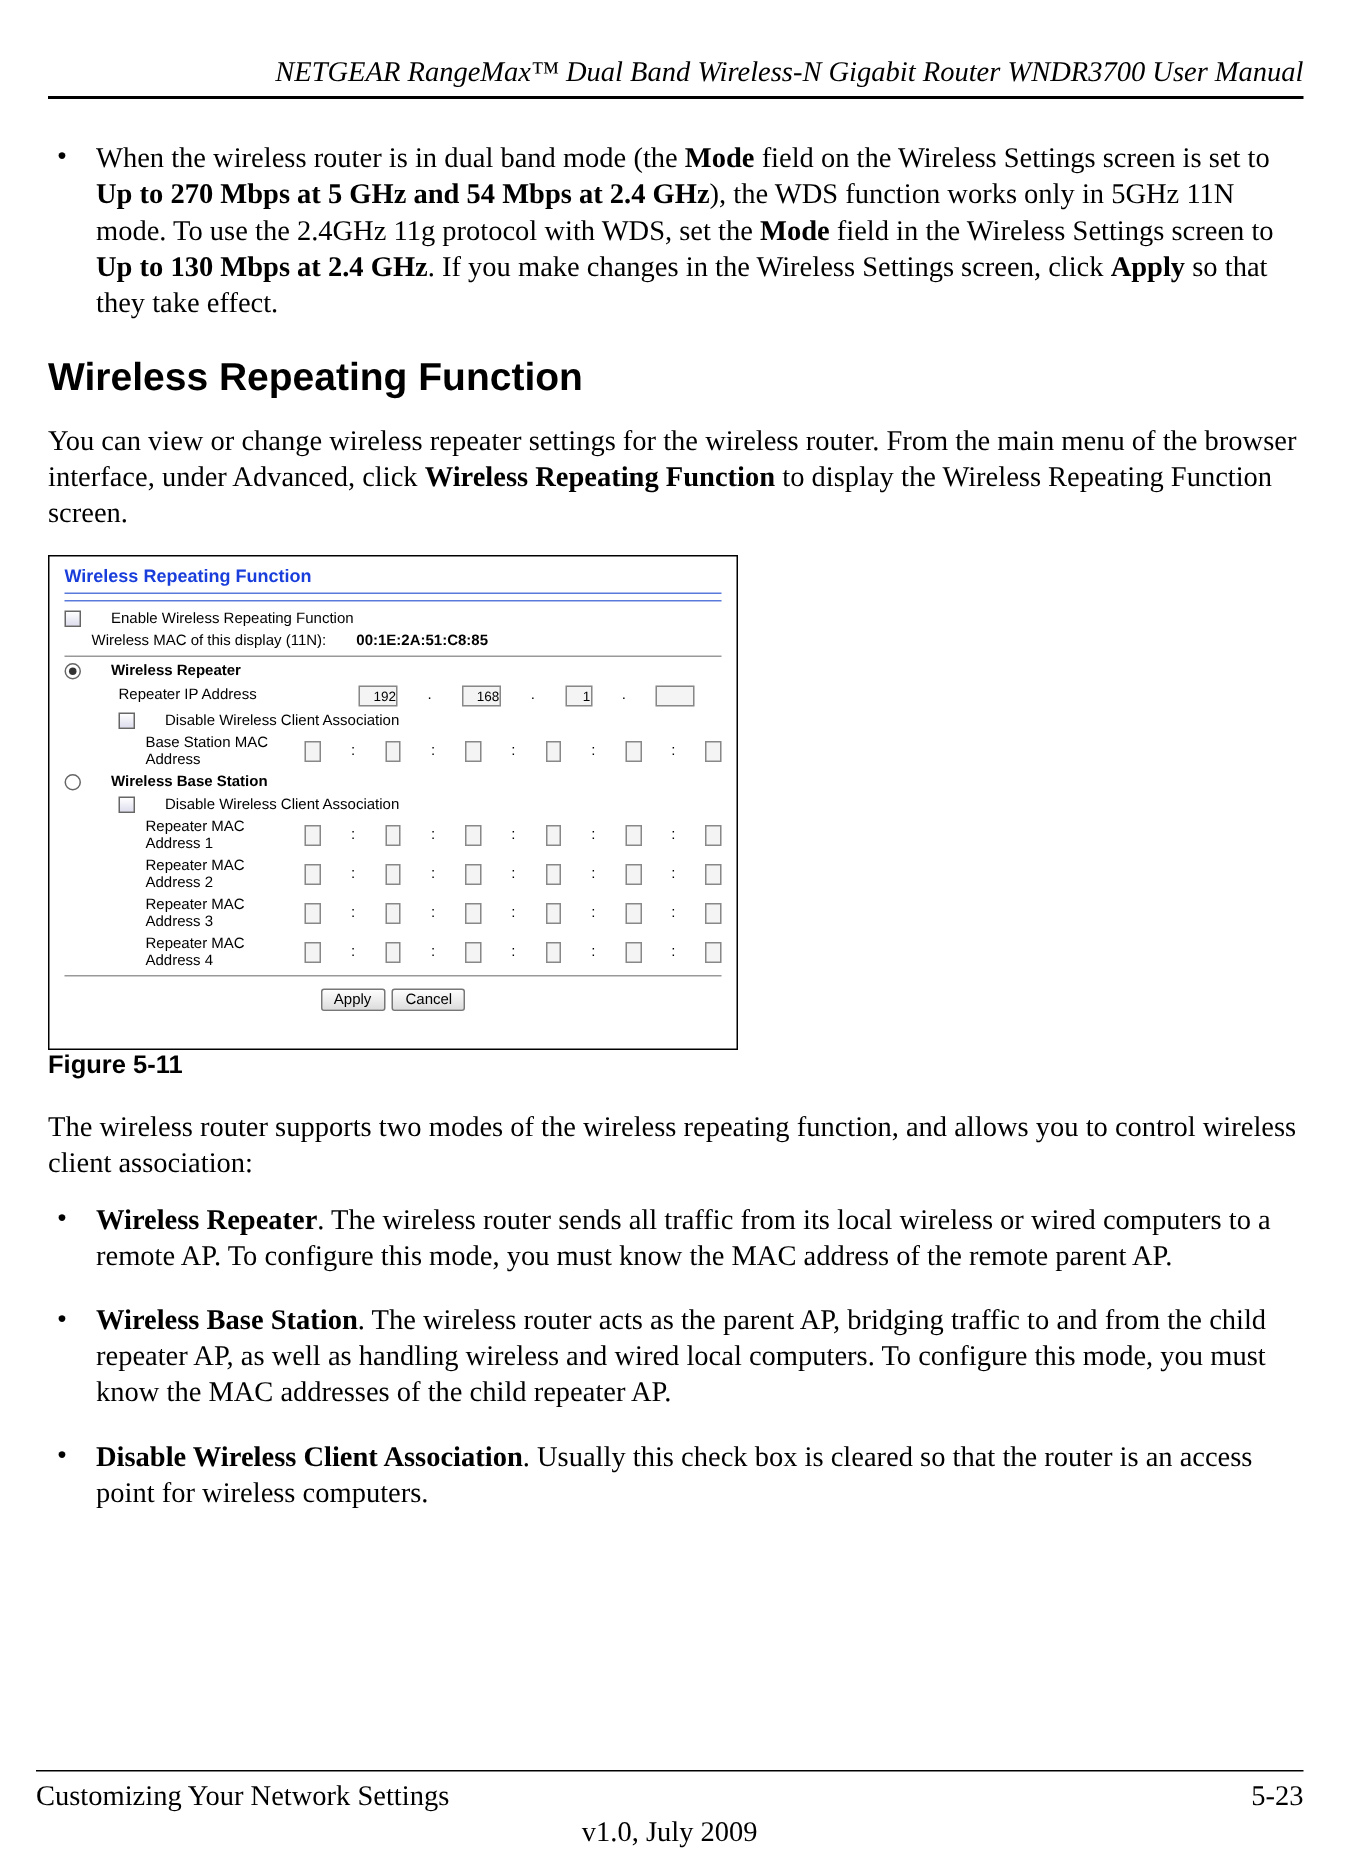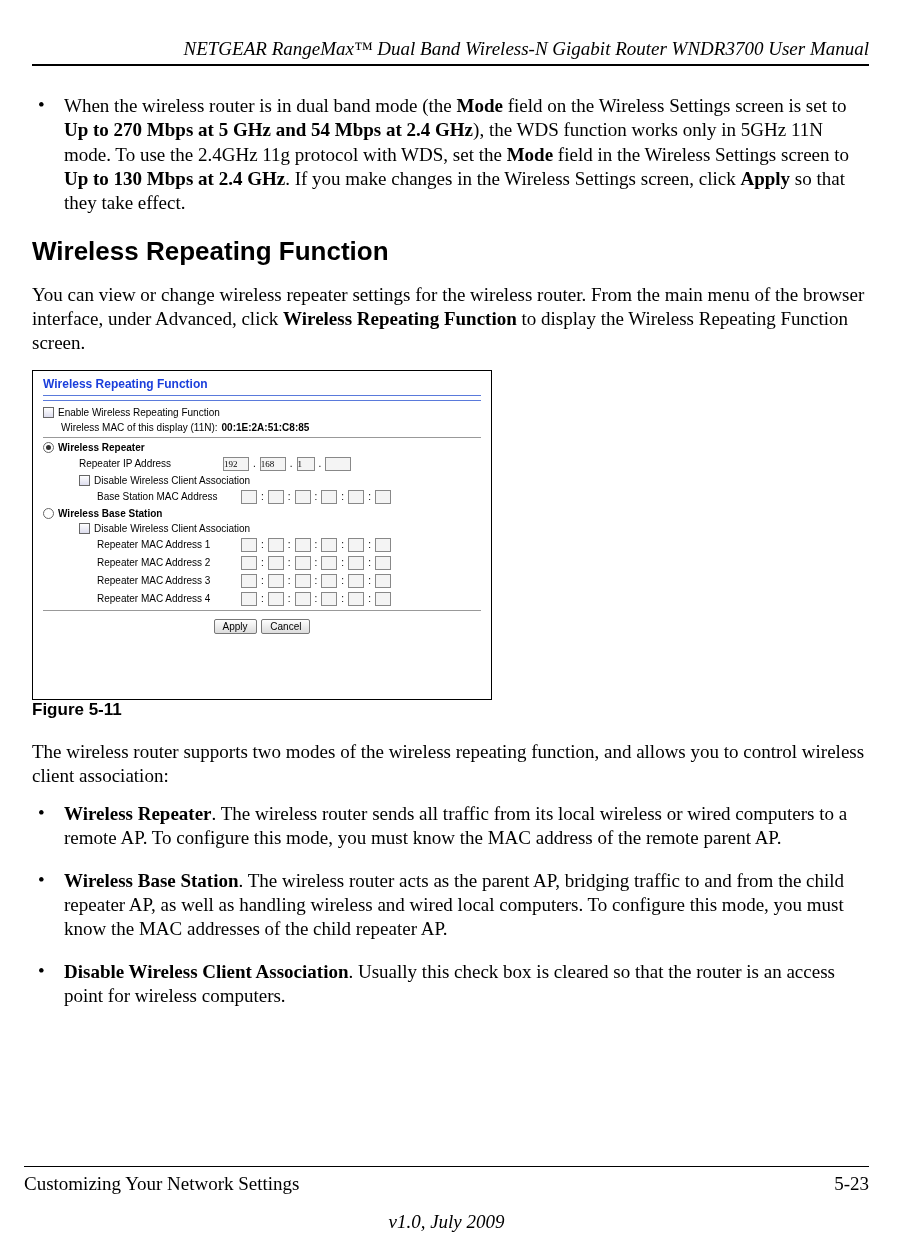--- a/index.html
+++ b/index.html
@@ -74,21 +74,21 @@
 }
 .fig-hr {
   border: none;
   border-top: 1px solid #5a7adb;
   margin: 0 10px 4px 10px;
 }
 .fig-row {
   display: flex;
   align-items: center;
   padding: 2px 10px;
-  gap: 4px;
+  gap: 20px;
 }
 .fig-indent1 { padding-left: 28px; }
 .fig-indent2 { padding-left: 46px; }
 .fig-indent3 { padding-left: 64px; }
 .fig-chk {
   width: 11px; height: 11px;
   border: 1px solid #666;
   background: linear-gradient(#fff,#dde);
   flex-shrink: 0;
 }
@@ -106,24 +106,23 @@
   content: "";
   width: 5px; height: 5px;
   background: #333;
   border-radius: 50%;
 }
 .fig-bold { font-weight: bold; }
 .ip-box, .mac-box {
   border: 1px solid #888;
   background: #f4f4f4;
   font-size: 9px;
-  text-align: left;
+  text-align: right;
   height: 14px;
   line-height: 12px;
-  font-family: Liberation Serif, serif;
 }
 .ip-box { width: 26px; }
 .ip-sm { width: 18px; }
 .mac-box { width: 16px; }
 .fig-label-narrow {
   width: 140px;
   text-align: left;
 }
 .fig-buttons {
   text-align: center;
@@ -160,23 +159,22 @@
   border-top: 1px solid #000;
   margin-bottom: 6px;
 }
 .footer-row {
   display: flex;
   justify-content: space-between;
   font-size: 19px;
 }
 .footer-version {
   text-align: center;
-  font-style: italic;
   font-size: 19px;
-  margin-top: 16px;
+  margin-top: 2px;
 }
 b { font-weight: bold; }
 </style>
 </head>
 <body>
 
 <div class="header">
   <span>NETGEAR RangeMax™ Dual Band Wireless-N Gigabit Router WNDR3700 User Manual</span>
 </div>
 <hr class="header-rule">

